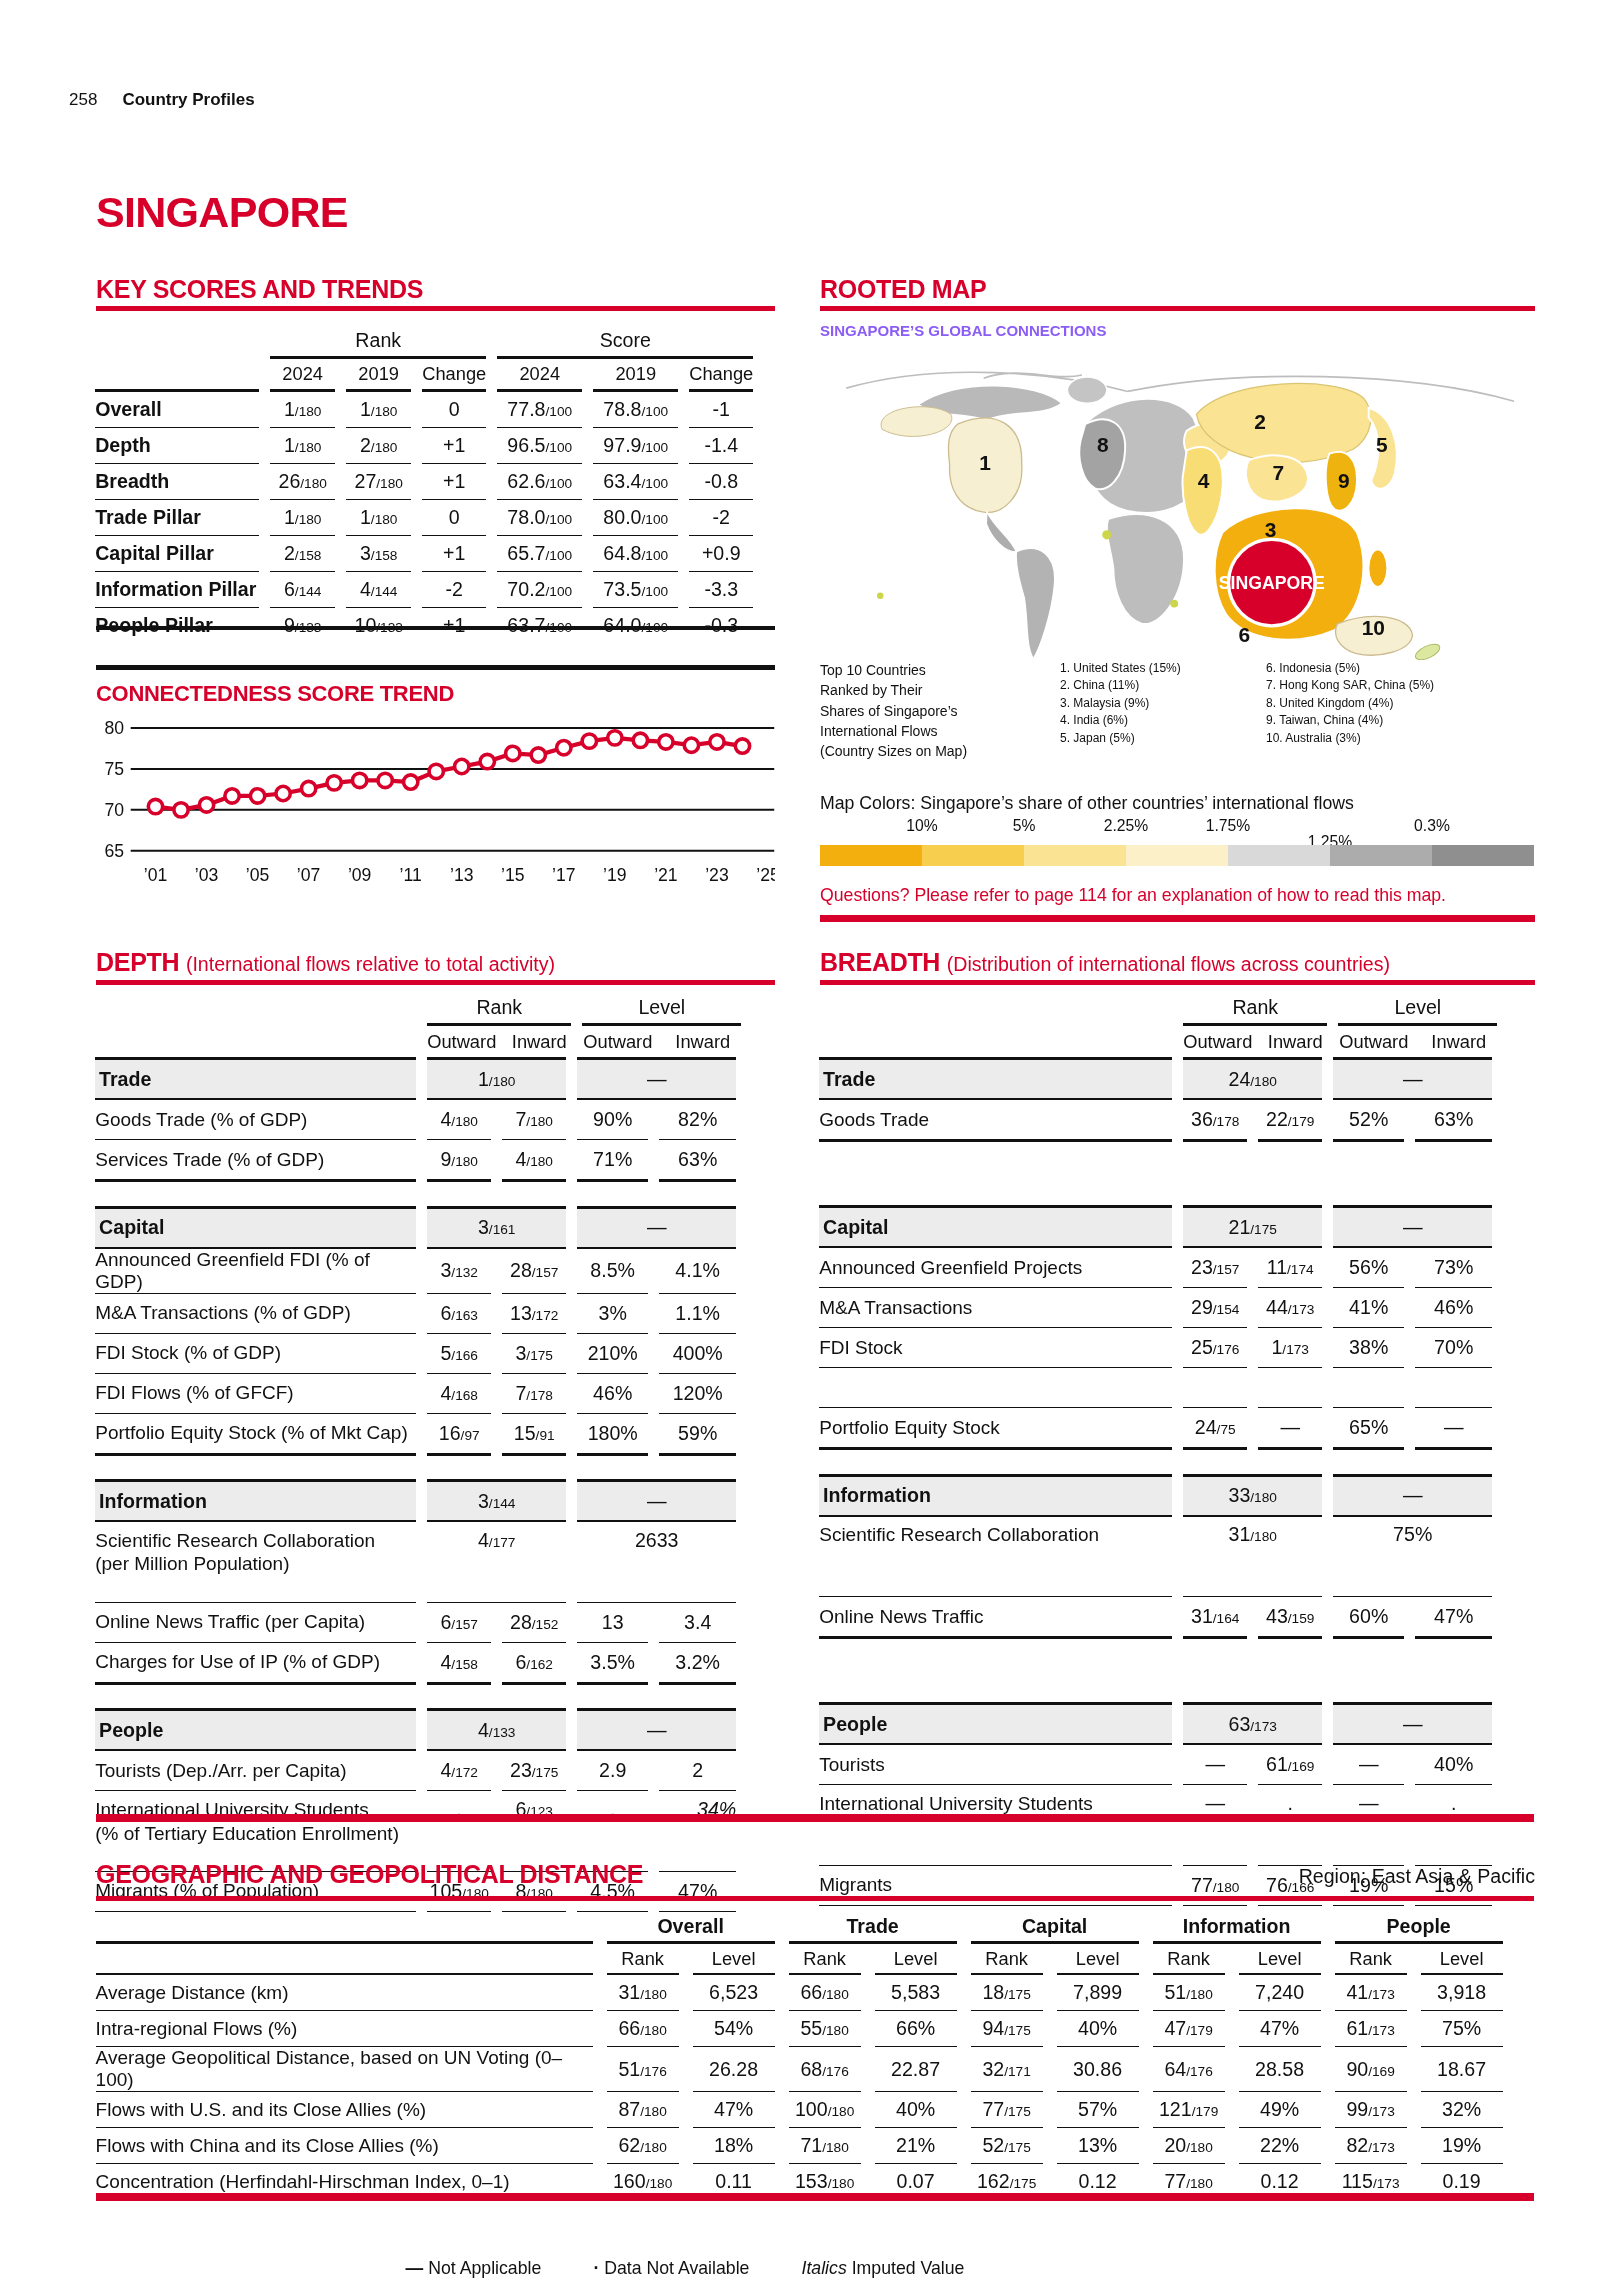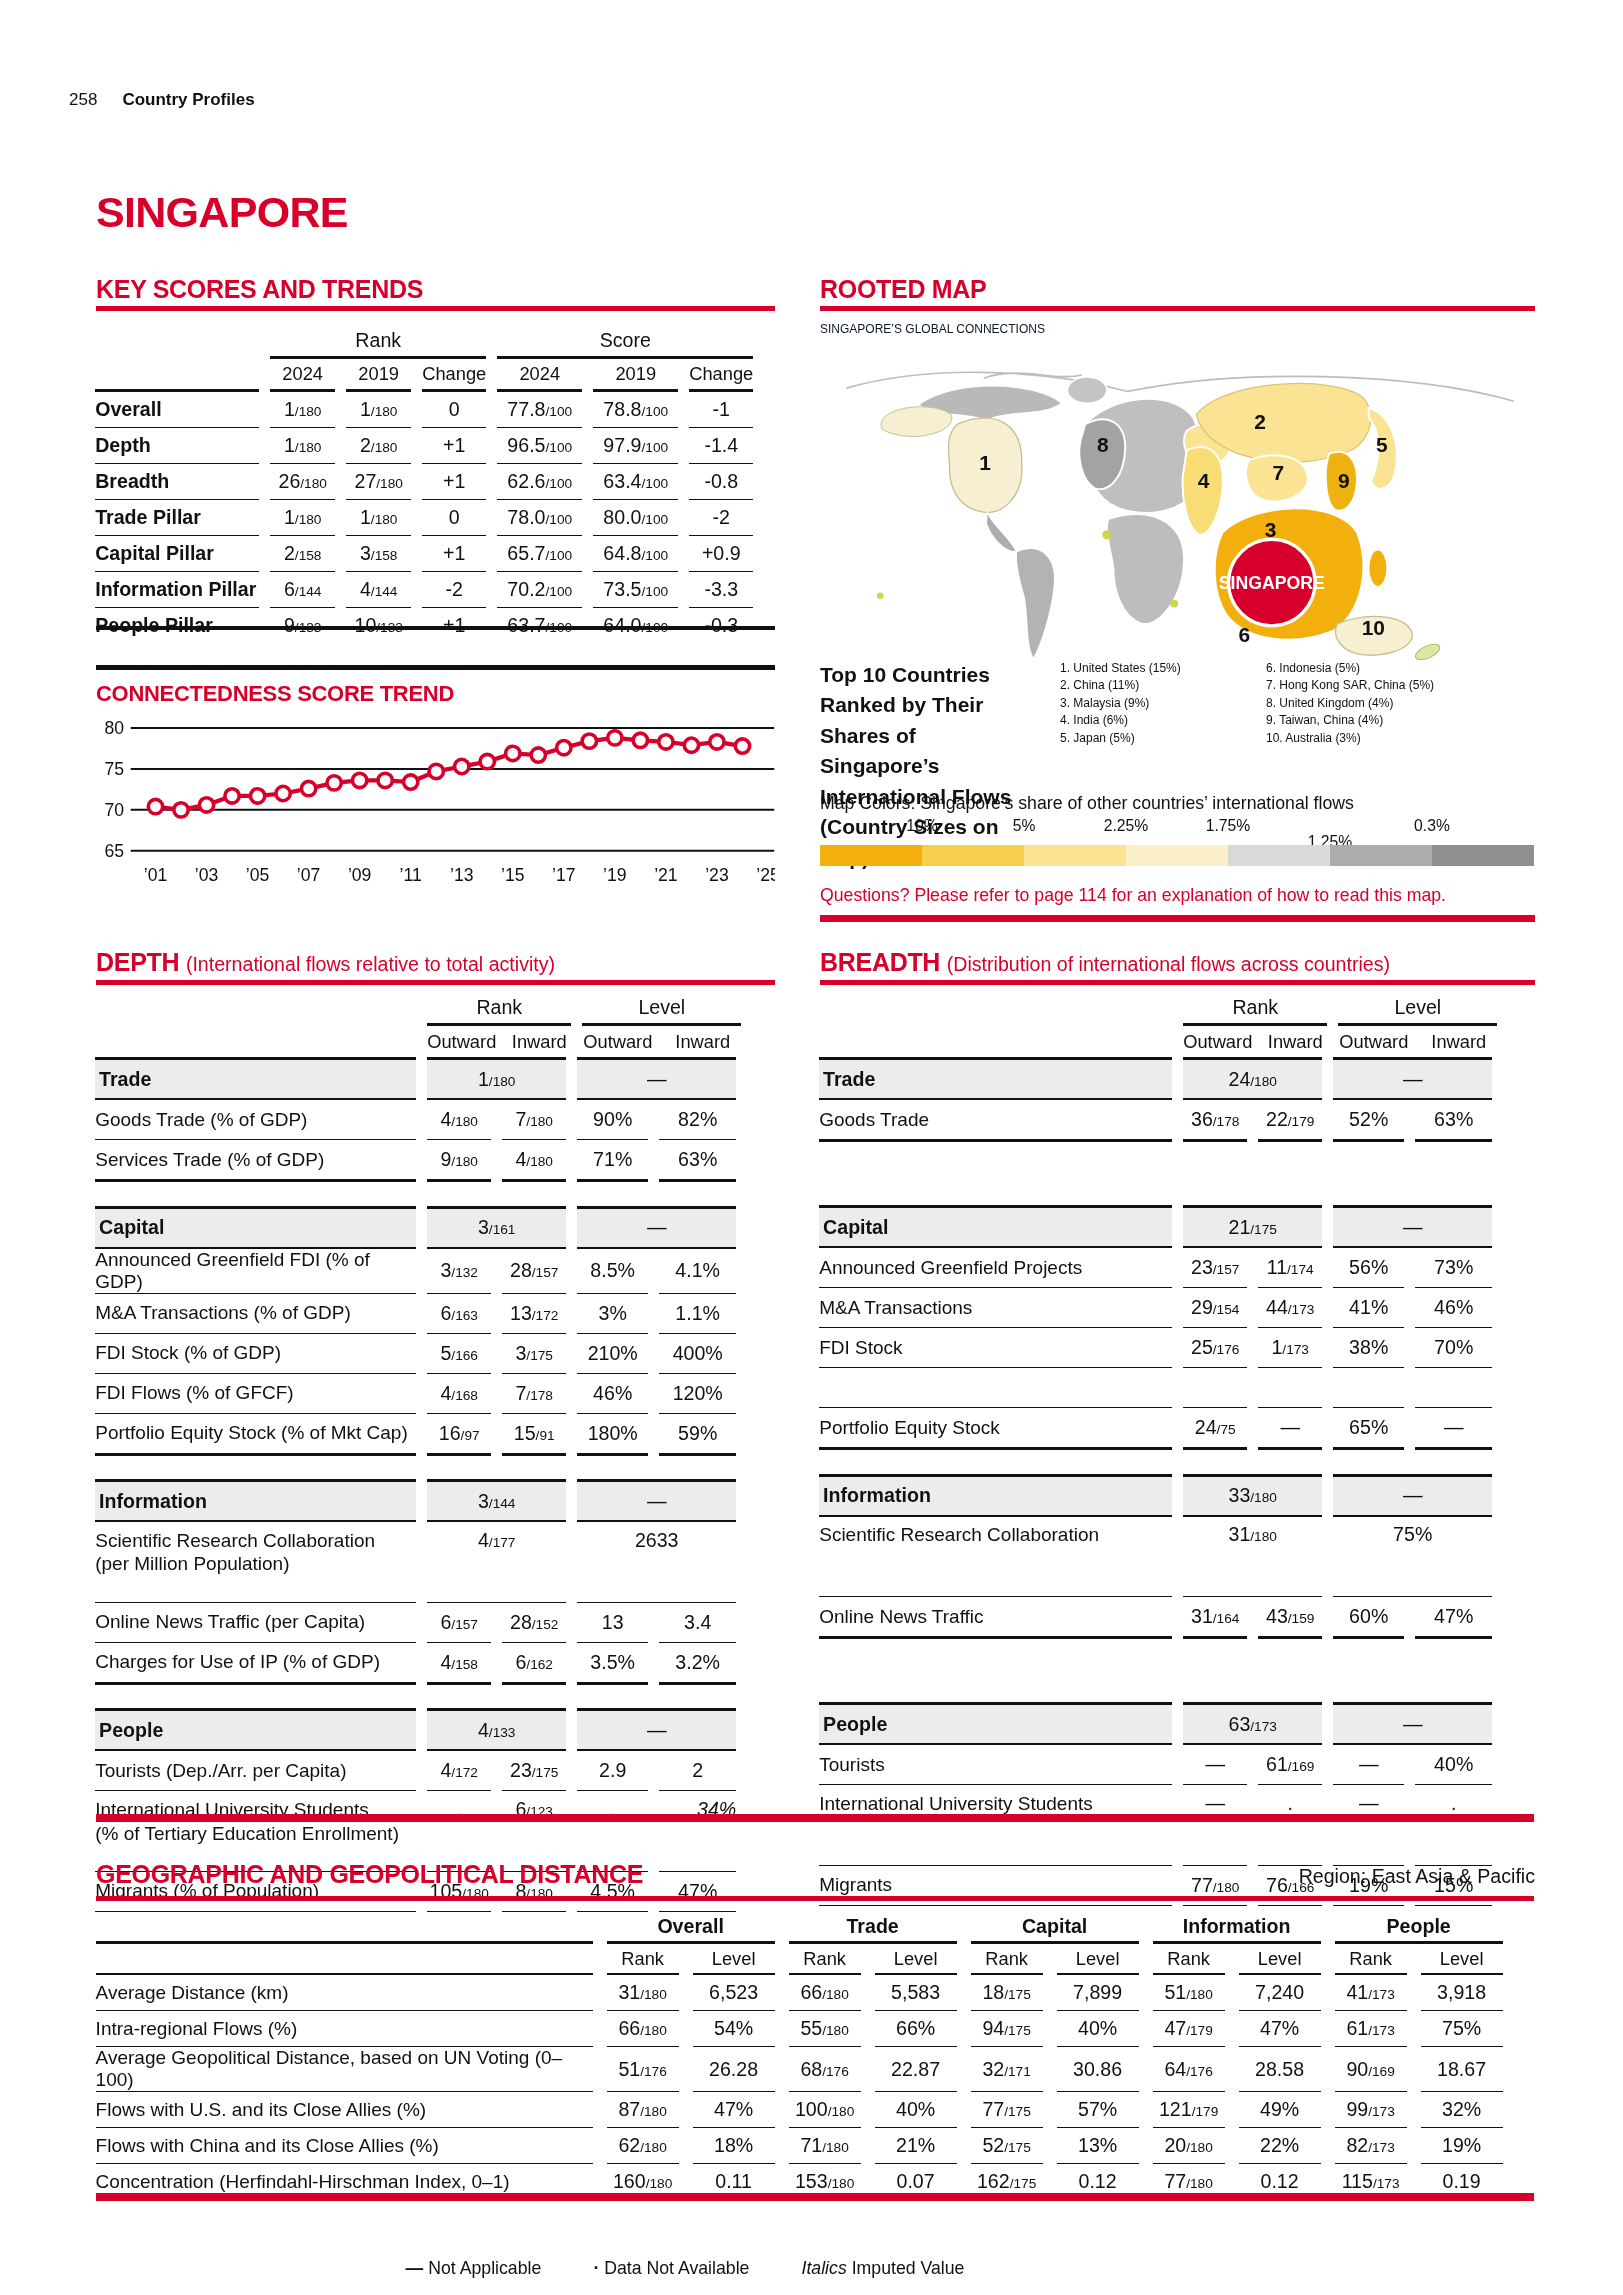--- a/index.html
+++ b/index.html
@@ -4,21 +4,21 @@
 <title>Country Profile — Singapore</title>
 <style>
   html,body{margin:0;padding:0;background:#ffffff;}
   body{width:1623px;height:2295px;position:relative;font-family:"Liberation Sans","DejaVu Sans",sans-serif;color:#111;-webkit-font-smoothing:antialiased;}
   .abs{position:absolute;}
   .redbar{position:absolute;height:4.6px;background:#D7002B;}
   .blackbar{position:absolute;height:4.6px;background:#111;}
   .h1{font-size:43px;font-weight:bold;letter-spacing:-0.7px;color:#D7002B;}
   .h2{font-size:25px;font-weight:bold;color:#D7002B;letter-spacing:-0.3px;white-space:nowrap;}
   .h2 .sub{font-weight:normal;font-size:19.6px;letter-spacing:0;}
-  .h3{font-size:12px;font-weight:normal;color:#0f172a;}
+  .h3{font-size:15px;font-weight:bold;color:#8b5cf6;}
   .pghead{font-size:17px;}
   .pghead b{margin-left:25px;}
   
   table.tt{border-collapse:separate;border-spacing:11.8px 0;table-layout:fixed;margin-left:-11.8px;}
   table.tt td,table.tt th{padding:0;margin:0;font-weight:normal;}
   .l{font-size:19px;text-align:left;}
   .n{font-size:19.6px;text-align:center;white-space:nowrap;}
   .of{font-size:13.7px;}
   .ghead{font-size:19.6px;font-weight:bold;text-align:center;border-bottom:3.9px solid #111;height:31px;vertical-align:middle;}
   .yhead{font-size:18.3px;text-align:center;height:30px;vertical-align:middle;}
@@ -36,21 +36,21 @@
   tr.sprow td{height:39px;border-bottom:none;}
   tr.topline td{border-top:1.3px solid #111;}
   .l2{font-size:19px;line-height:1.25;}
   .imp{font-style:italic;text-align:right;}
   
   tr.geogroup th{font-size:19.6px;font-weight:bold;text-align:center;border-bottom:3.3px solid #111;height:30px;vertical-align:middle;}
   tr.georl th{font-size:18.3px;text-align:center;height:29px;vertical-align:middle;}
   tr.georow td{height:35px;border-top:1.3px solid #111;vertical-align:middle;}
   tr.georow.first td{border-top:2px solid #111;}
   
-  .legendcap{font-size:21px;font-weight:bold;line-height:1.45;}
+  .legendcap{font-size:14px;font-weight:normal;line-height:1.45;}
   .legendlist{font-size:12px;line-height:1.45;}
   .mapcolors{font-size:17.7px;}
   .scalewrap{position:absolute;}
   .scaleseg{position:absolute;top:27.5px;height:21px;}
   .scalelabel{position:absolute;top:0;font-size:15.7px;transform:translateX(-50%);}
   .note{font-size:17.7px;color:#D7002B;}
   .footnote{font-size:17.7px;text-align:center;}
   .footnote .sym{font-weight:bold;}
   .footnote .grp{margin:0 23.6px;}
   .mapnum{font:bold 32px "Liberation Sans","DejaVu Sans",sans-serif;fill:#111;}

